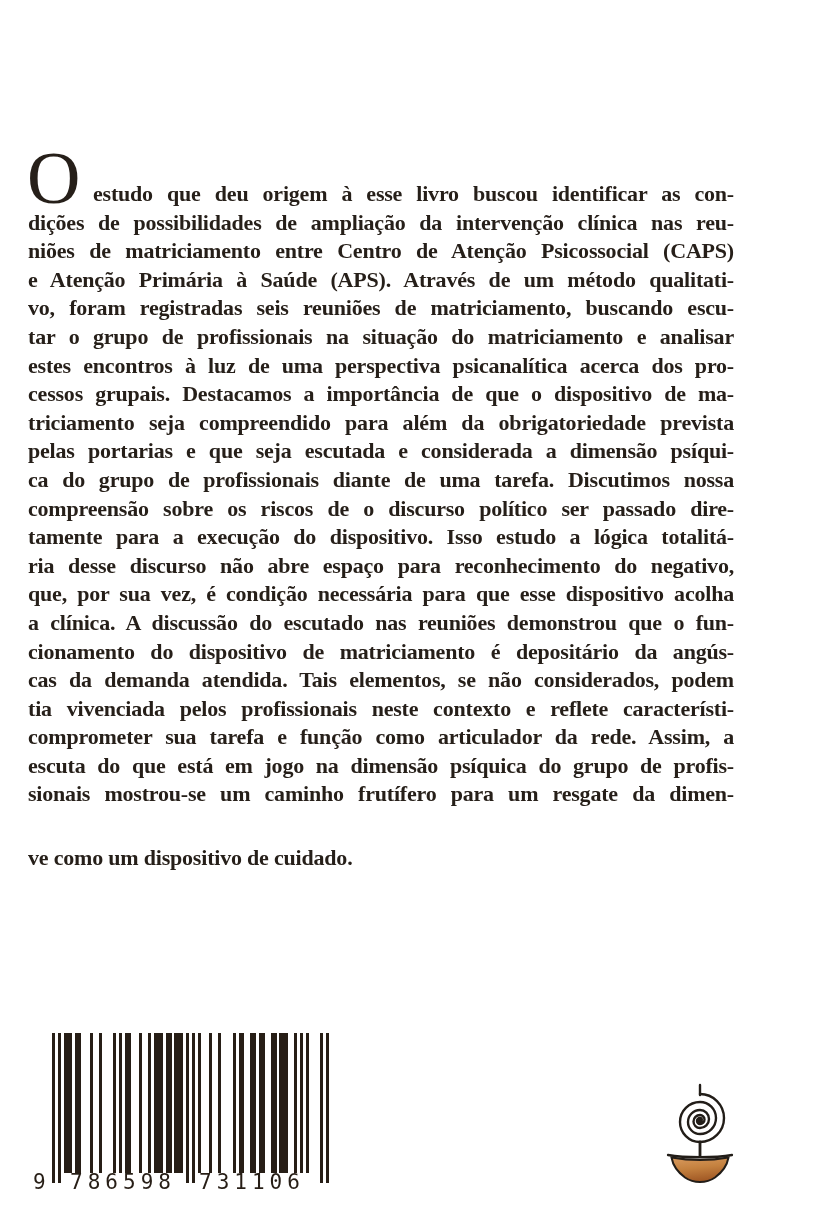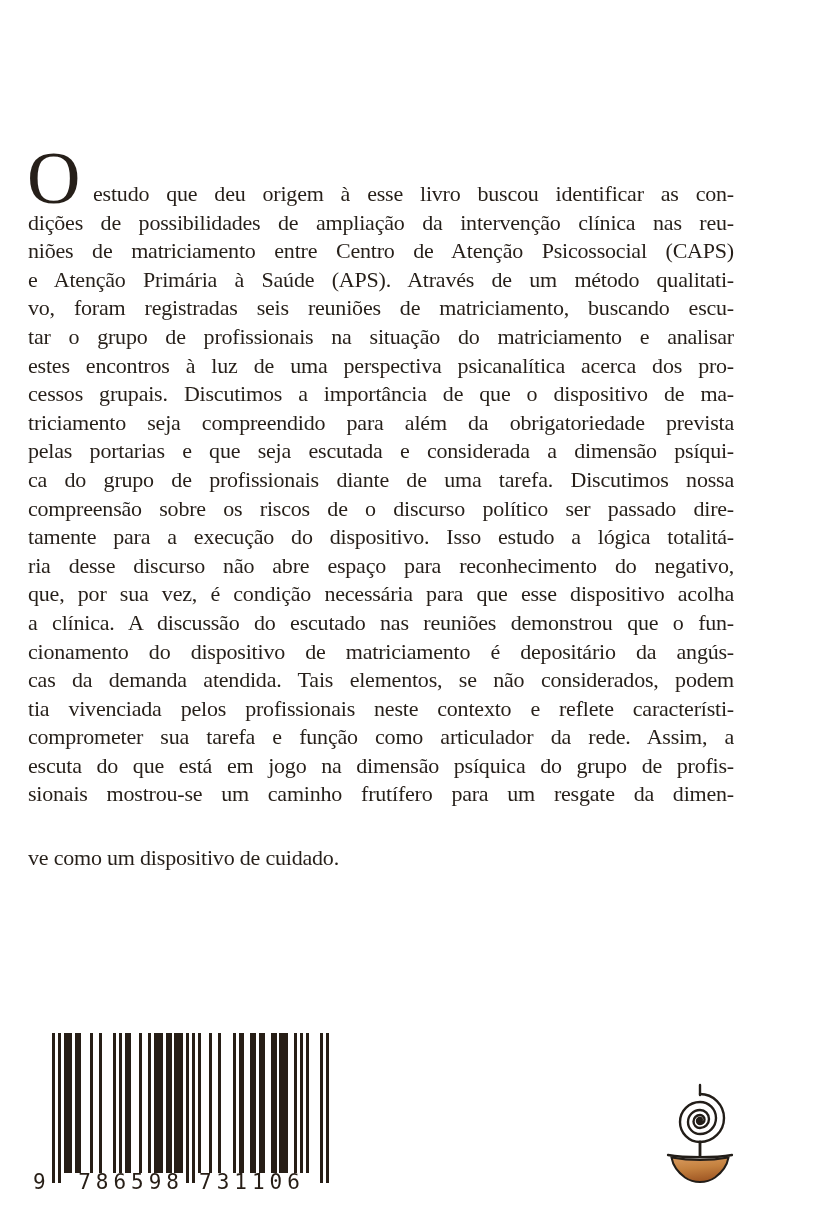--- a/index.html
+++ b/index.html
@@ -8,60 +8,60 @@
     background:#ffffff; overflow:hidden;
     font-family:"Liberation Serif", serif; color:#261f19;
   }
   
   .dropcap {
     position:absolute; left:27px; top:141px;
     font-size:74px; line-height:1; color:#261f19;
   }
   .blurb {
     position:absolute; left:28px; top:180px; width:706px;
-    font-size:22px; line-height:28.6px; letter-spacing:-0.2px;
+    font-size:22px; line-height:28.6px; letter-spacing:-0.2px;font-weight:bold;
   }
   .line {
     height:28.6px; overflow:visible;
     text-align:justify; text-align-last:justify;
     white-space:normal;
   }
   .line.first { padding-left:65px; }
   .line.last  { text-align-last:left;margin-top:35px; }
   
   .barcode { position:absolute; left:33px; top:1033px; width:300px; height:164px; }
   .bars    { position:absolute; left:19px; top:0; width:277px; height:150px; }
   .bars .bar { position:absolute; top:0; background:#271e16; }
   .bc-digit {
     position:absolute; top:136px; height:26px;
     font-family:"DejaVu Sans Mono", monospace;
     font-size:21px; color:#271e16; line-height:26px;
   }
   #bc-first { left:0; }
-  #bc-g1 { left:29px;  width:122px; text-align:right; letter-spacing:5px; }
+  #bc-g1 { left:29px;  width:122px; text-align:center; letter-spacing:5px; }
   #bc-g2 { left:166px; width:122px; letter-spacing:5px; }
   
   .logo { position:absolute; left:653px; top:1082px; }
 </style>
 </head>
 <body>
 
 <div class="page">
 
   <span class="dropcap">O</span>
 
   <div class="blurb" id="blurb">
       <div class="line first">estudo que deu origem à esse livro buscou identificar as con-</div>
       <div class="line">dições de possibilidades de ampliação da intervenção clínica nas reu-</div>
       <div class="line">niões de matriciamento entre Centro de Atenção Psicossocial (CAPS)</div>
       <div class="line">e Atenção Primária à Saúde (APS). Através de um método qualitati-</div>
       <div class="line">vo, foram registradas seis reuniões de matriciamento, buscando escu-</div>
       <div class="line">tar o grupo de profissionais na situação do matriciamento e analisar</div>
       <div class="line">estes encontros à luz de uma perspectiva psicanalítica acerca dos pro-</div>
-      <div class="line">cessos grupais. Discutimos a importância de que o dispositivo de ma-</div>
+      <div class="line">cessos grupais. Destacamos a importância de que o dispositivo de ma-</div>
       <div class="line">triciamento seja compreendido para além da obrigatoriedade prevista</div>
       <div class="line">pelas portarias e que seja escutada e considerada a dimensão psíqui-</div>
       <div class="line">ca do grupo de profissionais diante de uma tarefa. Discutimos nossa</div>
       <div class="line">compreensão sobre os riscos de o discurso político ser passado dire-</div>
       <div class="line">tamente para a execução do dispositivo. Isso estudo a lógica totalitá-</div>
       <div class="line">ria desse discurso não abre espaço para reconhecimento do negativo,</div>
       <div class="line">que, por sua vez, é condição necessária para que esse dispositivo acolha</div>
       <div class="line">a clínica. A discussão do escutado nas reuniões demonstrou que o fun-</div>
       <div class="line">cionamento do dispositivo de matriciamento é depositário da angús-</div>
       <div class="line">cas da demanda atendida. Tais elementos, se não considerados, podem</div>

